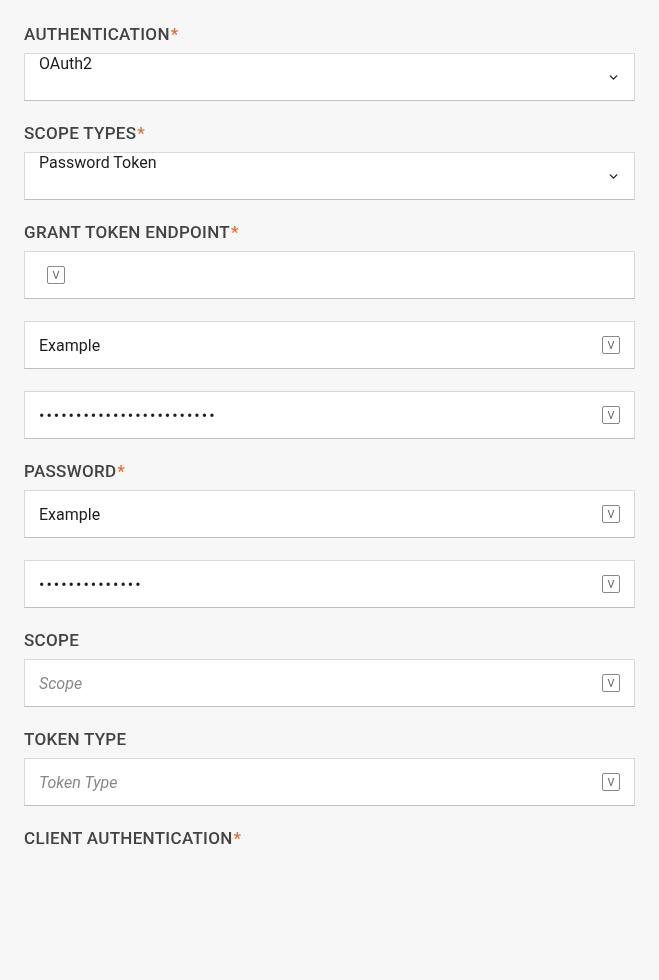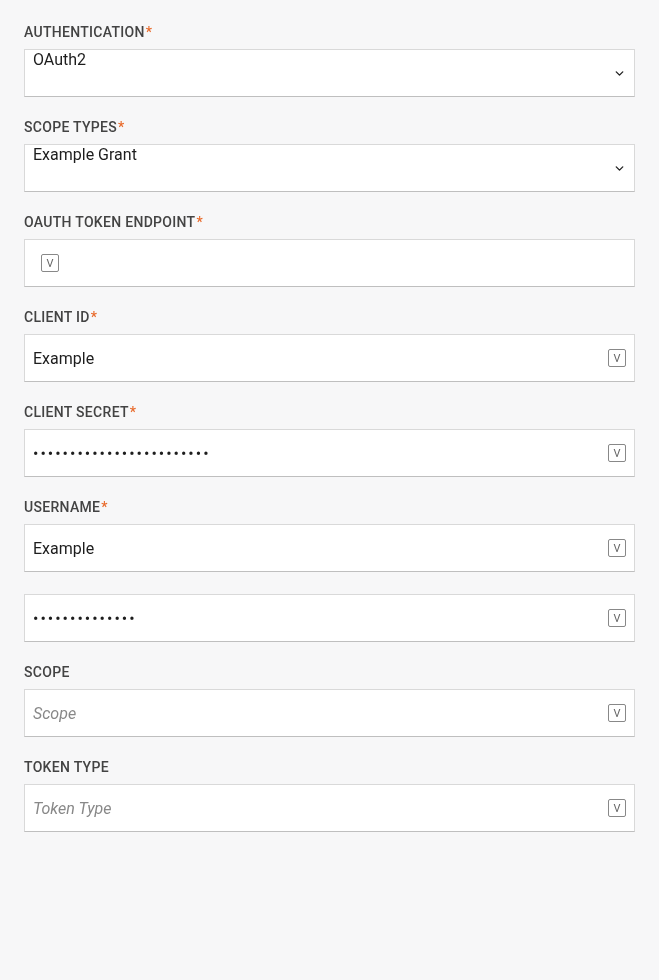--- a/index.html
+++ b/index.html
@@ -7,39 +7,39 @@
       font-family: -apple-system, BlinkMacSystemFont, "Segoe UI", Roboto, Helvetica, Arial, sans-serif;
       background: #f7f7f8;
       width: 659px;
       padding: 24px 24px 24px 24px;
       color: #222;
     }
     .field {
       margin-bottom: 22px;
     }
     .field-label {
-      font-size: 14px;
+      font-size: 17px;
       letter-spacing: 0.3px;
       color: #434343;
       margin-bottom: 9px;
       font-weight: 500;
     }
     .req {
       color: #e86a2b;
       margin-left: 1px;
     }
     .select-wrap, .input-wrap {
       position: relative;
       display: flex;
       align-items: center;
       background: #fff;
       border: 1px solid #d9d9d9;
       border-bottom: 1px solid #bfbfbf;
       height: 48px;
-      padding: 0 8px;
+      padding: 0 14px;
     }
     .select-wrap { cursor: pointer; }
     .select-value, .input-el {
       flex: 1;
       font-size: 16px;
       color: #1d1d1d;
       border: none;
       outline: none;
       background: transparent;
       font-family: inherit;
@@ -95,61 +95,55 @@
         </svg>
     </span>
   </div>
 </div>
 
 <div class="field">
   <div class="field-label">
     <span>SCOPE TYPES</span><span class="req">*</span>
   </div>
   <div class="select-wrap">
-    <span class="select-value">Example Grant</span>
+    <span class="select-value">Password Token</span>
     <span class="chevron">
       <svg width="13" height="13" viewBox="0 0 24 24" fill="none" stroke="#222" stroke-width="2.5" stroke-linecap="round" stroke-linejoin="round">
           <polyline points="6 9 12 15 18 9"></polyline>
         </svg>
     </span>
   </div>
 </div>
 
 <div class="field">
   <div class="field-label">
-    <span>OAUTH TOKEN ENDPOINT</span><span class="req">*</span>
+    <span>GRANT TOKEN ENDPOINT</span><span class="req">*</span>
   </div>
   <div class="input-wrap">
     <span class="var-btn">V</span>
   </div>
 </div>
 
 <div class="field">
-  <div class="field-label">
-    <span>CLIENT ID</span><span class="req">*</span>
-  </div>
   <div class="input-wrap">
     <input class="input-el" type="text" value="Example" style="">
     <span class="var-btn">V</span>
   </div>
 </div>
 
 <div class="field">
-  <div class="field-label">
-    <span>CLIENT SECRET</span><span class="req">*</span>
-  </div>
   <div class="input-wrap">
     <span class="dots">••••••••••••••••••••••••</span>
     <span class="var-btn">V</span>
   </div>
 </div>
 
 <div class="field">
   <div class="field-label">
-    <span>USERNAME</span><span class="req">*</span>
+    <span>PASSWORD</span><span class="req">*</span>
   </div>
   <div class="input-wrap">
     <input class="input-el" type="text" value="Example" style="">
     <span class="var-btn">V</span>
   </div>
 </div>
 
 <div class="field">
   <div class="input-wrap">
     <span class="dots">••••••••••••••</span>
@@ -171,13 +165,16 @@
   <div class="field-label">
     <span>TOKEN TYPE</span>
   </div>
   <div class="input-wrap">
     <input class="input-el" type="text" placeholder="Token Type" style="">
     <span class="var-btn">V</span>
   </div>
 </div>
 
 <div class="field">
+  <div class="field-label">
+    <span>CLIENT AUTHENTICATION</span><span class="req">*</span>
+  </div>
 </div>
 
 </body></html>

